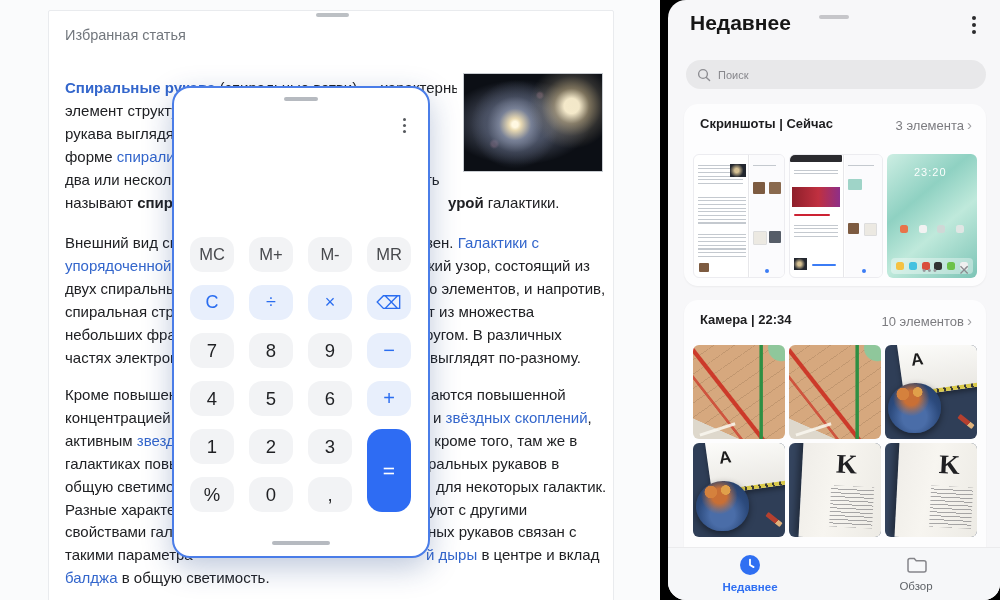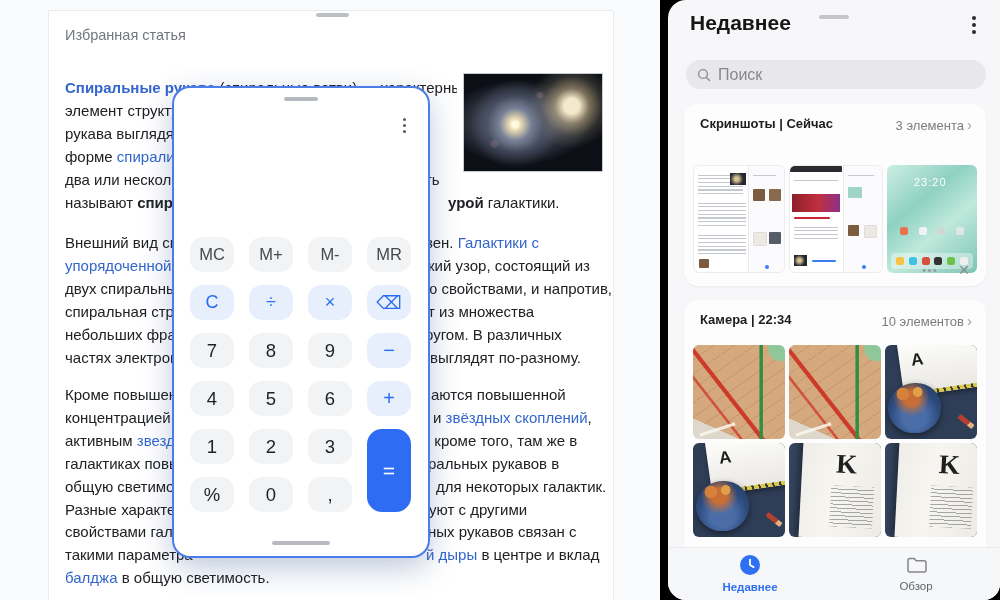--- a/index.html
+++ b/index.html
@@ -41,29 +41,29 @@
   .ck.eq{grid-row:span 2;background:#2e6cf3;color:#fff;font-size:21px;border-radius:15px;}
 
   
   .right-wrap{position:absolute;left:660px;top:0;width:340px;height:600px;background:#000;}
   .panel{position:absolute;left:8px;top:0;width:332px;height:600px;background:#f7f7f9;border-radius:18px 0 16px 18px;overflow:hidden;}
   .g-title{position:absolute;left:22px;top:11px;font-size:21px;font-weight:700;color:#161616;}
   .g-handle{position:absolute;left:151px;top:15px;width:30px;height:4px;border-radius:2px;background:#c6c6ca;}
   .g-kebab{position:absolute;right:24px;top:16px;width:4px;height:4px;background:#2b2b2e;box-shadow:0 7px 0 #2b2b2e,0 14px 0 #2b2b2e;border-radius:50%;}
   .search{position:absolute;left:18px;top:60px;width:300px;height:29px;border-radius:15px;background:#e8e8ea;display:flex;align-items:center;}
   .search svg{margin-left:11px;}
-  .search .ph{margin-left:7px;font-size:16px;color:#87878c;}
+  .search .ph{margin-left:7px;font-size:11px;color:#87878c;}
   .g-card{position:absolute;left:16px;width:302px;background:#fdfdfe;border-radius:14px;box-shadow:0 1px 2px rgba(0,0,0,.05);}
   .card-shots{top:104px;height:182px;}
   .card-cam{top:300px;height:262px;}
   .gc-head{position:absolute;left:16px;top:12px;font-size:13px;font-weight:700;color:#1d1d1f;}
   .gc-count{position:absolute;right:14px;top:12px;font-size:13px;color:#7c7c80;}
   .gc-count .chev{color:#a0a0a4;font-size:15px;margin-left:3px;}
   .thumb,.tile{position:absolute;border-radius:6px;overflow:hidden;background:#fff;}
-  .thumb{top:61px;height:108px;border:1px solid #ececf0;box-sizing:border-box;}
+  .thumb{top:50px;height:124px;border:1px solid #ececf0;box-sizing:border-box;}
   .t1{left:9px;width:92px;}
   .t2{left:105px;width:94px;}
   .t3{left:203px;width:90px;border:0;}
   .txl{position:absolute;background:repeating-linear-gradient(transparent 0 2.6px,#c4c9cf 2.6px 3.7px);}
   .m-galaxy{position:absolute;background:radial-gradient(circle at 42% 50%,#d6c193 0 18%,#23272f 60%);}
   .sq{position:absolute;border-radius:1px;}
   .bluedot{position:absolute;width:4px;height:4px;border-radius:50%;background:#3b7cf5;}
   .m-div{position:absolute;top:0;bottom:0;width:1px;background:#e7e7ea;}
   .redban{position:absolute;background:linear-gradient(90deg,#8e1f2a,#c03040 55%,#8e2f88);}
   .home-thumb{background:linear-gradient(140deg,#cdeee3 0%,#8fd1c2 35%,#bfe9db 60%,#7cc4b6 100%);}
@@ -119,21 +119,21 @@
     <div class="feat">Избранная статья</div>
     <div id="article-lines">
         <div class="a-line" style="top: 78px; width: 392px;"><span class="seg-B">Спиральные рукава</span><span class="seg-n"> (спиральные ветви) — характерный</span></div>
         <div class="a-line" style="top: 101px; width: 392px;"><span class="seg-n">элемент структуры</span></div>
         <div class="a-line" style="top: 124px; width: 392px;"><span class="seg-n">рукава выглядят к</span></div>
         <div class="a-line" style="top: 147px; width: 392px;"><span class="seg-n">форме </span><span class="seg-l">спирали</span><span class="seg-n"> в</span></div>
         <div class="a-line" style="top: 170px; width: 546px;"><span class="seg-n">два или несколько</span><span class="a-right" style="left: 360px;"><span class="seg-n">ть</span></span></div>
         <div class="a-line" style="top: 193px; width: 546px;"><span class="seg-n">называют </span><span class="seg-b">спираль</span><span class="a-right" style="left: 363px; padding-left: 20px;"><span class="seg-b">урой</span><span class="seg-n"> галактики.</span></span></div>
         <div class="a-line" style="top: 233px; width: 546px;"><span class="seg-n">Внешний вид спи</span><span class="a-right" style="left: 361px;"><span class="seg-n">зен. </span><span class="seg-l">Галактики с</span></span></div>
         <div class="a-line" style="top: 256px; width: 546px;"><span class="seg-l">упорядоченной с</span><span class="a-right" style="left: 363px;"><span class="seg-n">кий узор, состоящий из</span></span></div>
-        <div class="a-line" style="top: 279px; width: 546px;"><span class="seg-n">двух спиральных </span><span class="a-right" style="left: 361px;"><span class="seg-n">ю свойствами, и напротив,</span></span></div>
+        <div class="a-line" style="top: 279px; width: 546px;"><span class="seg-n">двух спиральных </span><span class="a-right" style="left: 361px;"><span class="seg-n">ю элементов, и напротив,</span></span></div>
         <div class="a-line" style="top: 302px; width: 546px;"><span class="seg-n">спиральная структ</span><span class="a-right" style="left: 363px;"><span class="seg-n">т из множества</span></span></div>
         <div class="a-line" style="top: 325px; width: 546px;"><span class="seg-n">небольших фрагм</span><span class="a-right" style="left: 360px;"><span class="seg-n">ругом. В различных</span></span></div>
         <div class="a-line" style="top: 348px; width: 546px;"><span class="seg-n">частях электромаг</span><span class="a-right" style="left: 365px;"><span class="seg-n">выглядят по-разному.</span></span></div>
         <div class="a-line" style="top: 385px; width: 546px;"><span class="seg-n">Кроме повышенн</span><span class="a-right" style="left: 366px;"><span class="seg-n">аются повышенной</span></span></div>
         <div class="a-line" style="top: 408px; width: 546px;"><span class="seg-n">концентрацией </span><span class="seg-l">меж</span><span class="a-right" style="left: 368px;"><span class="seg-n">и </span><span class="seg-l">звёздных скоплений</span><span class="seg-n">,</span></span></div>
         <div class="a-line" style="top: 431px; width: 546px;"><span class="seg-n">активным </span><span class="seg-l">звездо</span><span class="a-right" style="left: 361px;"><span class="seg-n">, кроме того, там же в</span></span></div>
         <div class="a-line" style="top: 454px; width: 546px;"><span class="seg-n">галактиках повыш</span><span class="a-right" style="left: 363px;"><span class="seg-n">ральных рукавов в</span></span></div>
         <div class="a-line" style="top: 477px; width: 546px;"><span class="seg-n">общую светимост</span><span class="a-right" style="left: 371px;"><span class="seg-n">для некоторых галактик.</span></span></div>
         <div class="a-line" style="top: 500px; width: 546px;"><span class="seg-n">Разные характери</span><span class="a-right" style="left: 364px;"><span class="seg-n">уют с другими</span></span></div>
         <div class="a-line" style="top: 522px; width: 546px;"><span class="seg-n">свойствами галак</span><span class="a-right" style="left: 363px;"><span class="seg-n">ных рукавов связан с</span></span></div>

